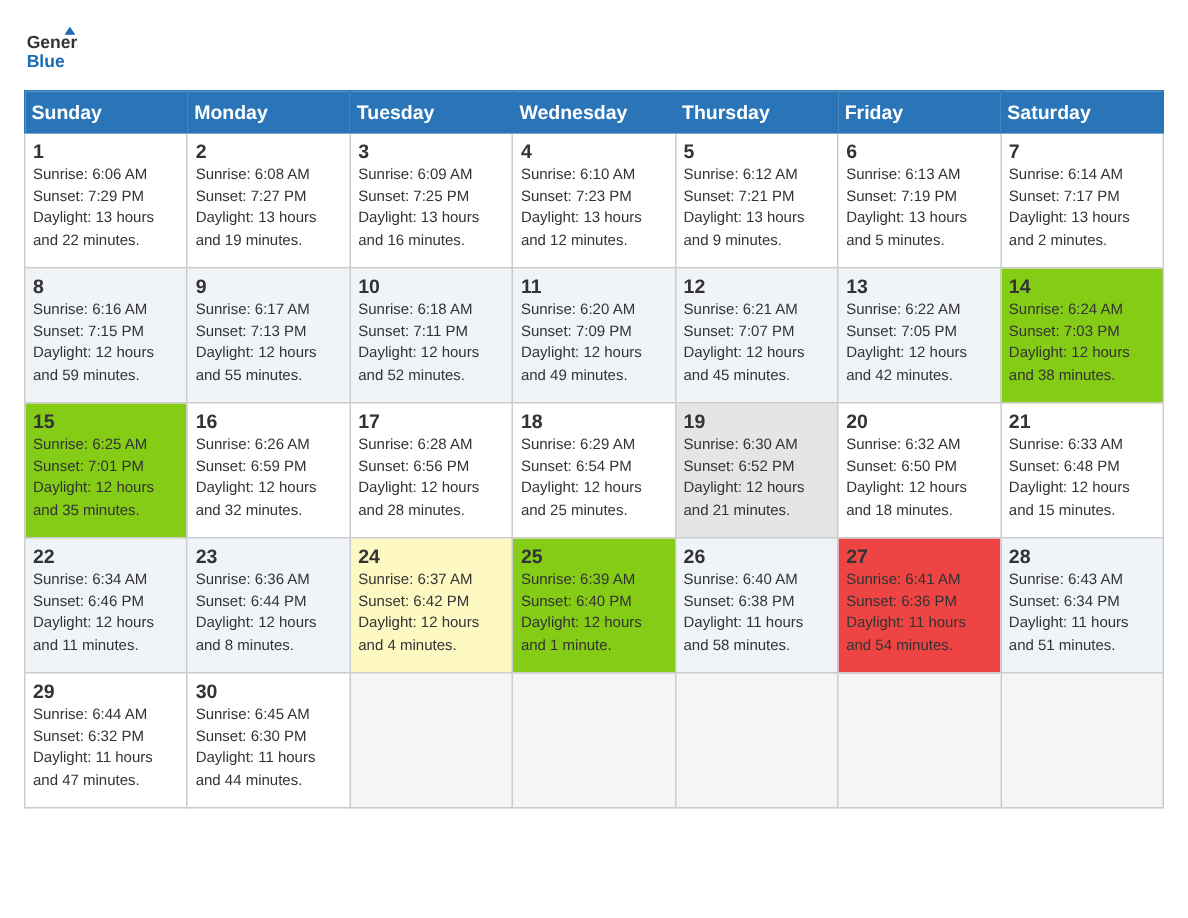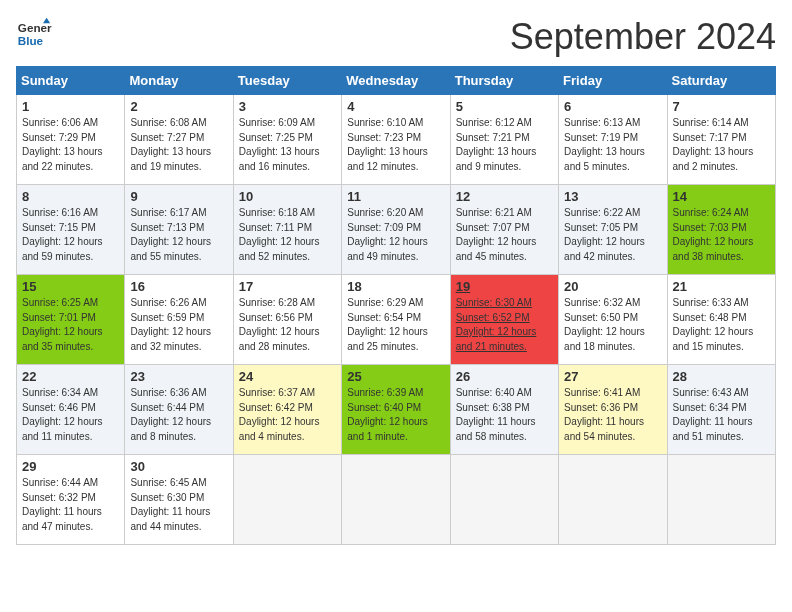--- a/index.html
+++ b/index.html
@@ -85,21 +85,20 @@
 
 <div class="header-area">
   <div class="logo">
     <svg class="logo-icon" viewBox="0 0 40 40">
       <text x="2" y="18" font-size="13" font-weight="bold" fill="#333">General</text>
       <text x="2" y="32" font-size="13" font-weight="bold" fill="#1a6bb0">Blue</text>
       <polygon points="30,8 38,8 34,2" fill="#1a6bb0"></polygon>
     </svg>
   </div>
   <div class="title-area">
-    <div class="month-title">September 2024</div>
   </div>
 </div>
 
 <table class="calendar-table">
   <thead>
     <tr>
       <th>Sunday</th>
       <th>Monday</th>
       <th>Tuesday</th>
       <th>Wednesday</th>
@@ -233,21 +232,21 @@
 Daylight: 12 hours
 and 28 minutes.</div>
         </td>
         <td style="background-color: rgb(255, 255, 255);">
           <span class="day-num">18</span>
           <div class="day-info" style="white-space: pre-line;">Sunrise: 6:29 AM
 Sunset: 6:54 PM
 Daylight: 12 hours
 and 25 minutes.</div>
         </td>
-        <td style="background-color: #ef4444; text-decoration: underline;">
+        <td style="background-color: #e5e5e5;">
           <span class="day-num">19</span>
           <div class="day-info" style="white-space: pre-line;">Sunrise: 6:30 AM
 Sunset: 6:52 PM
 Daylight: 12 hours
 and 21 minutes.</div>
         </td>
         <td style="background-color: rgb(255, 255, 255);">
           <span class="day-num">20</span>
           <div class="day-info" style="white-space: pre-line;">Sunrise: 6:32 AM
 Sunset: 6:50 PM
@@ -291,21 +290,21 @@
 Daylight: 12 hours
 and 1 minute.</div>
         </td>
         <td style="background-color: rgb(240, 244, 248);">
           <span class="day-num">26</span>
           <div class="day-info" style="white-space: pre-line;">Sunrise: 6:40 AM
 Sunset: 6:38 PM
 Daylight: 11 hours
 and 58 minutes.</div>
         </td>
-        <td style="background-color: #fef9c3;">
+        <td style="background-color: #ef4444;">
           <span class="day-num">27</span>
           <div class="day-info" style="white-space: pre-line;">Sunrise: 6:41 AM
 Sunset: 6:36 PM
 Daylight: 11 hours
 and 54 minutes.</div>
         </td>
         <td style="background-color: rgb(240, 244, 248);">
           <span class="day-num">28</span>
           <div class="day-info" style="white-space: pre-line;">Sunrise: 6:43 AM
 Sunset: 6:34 PM

